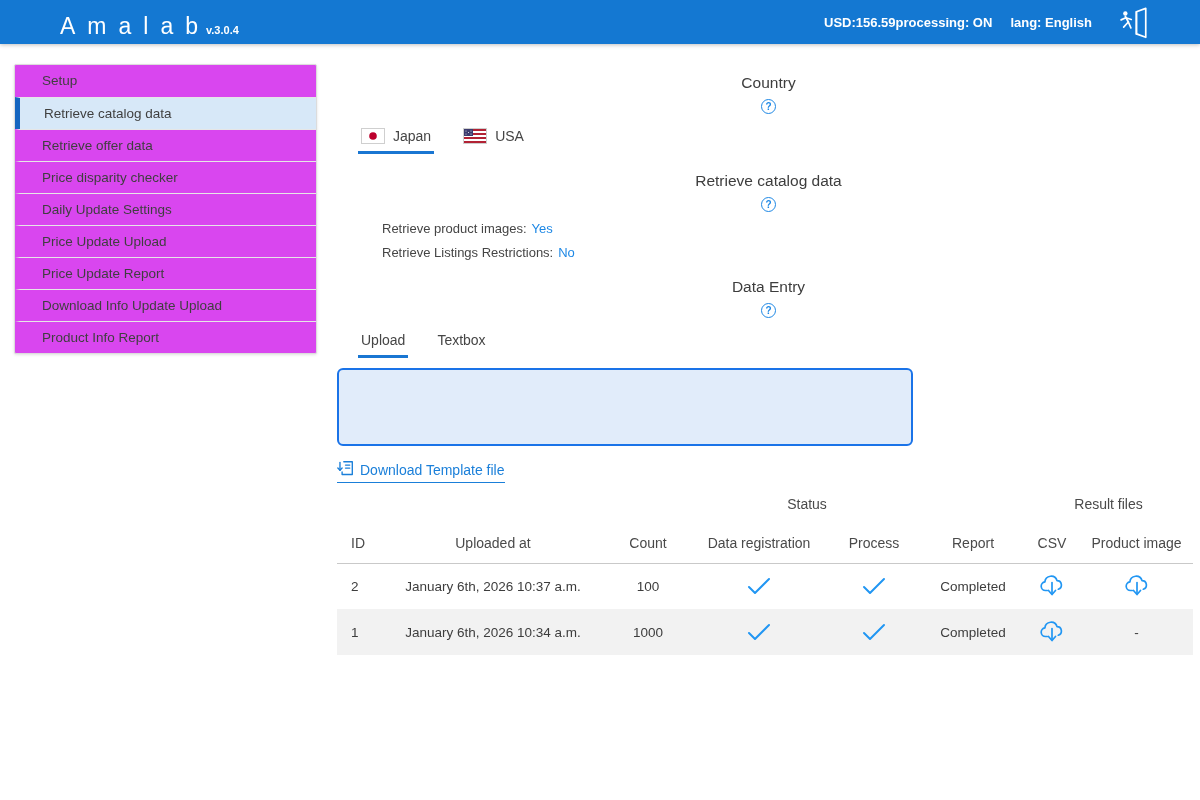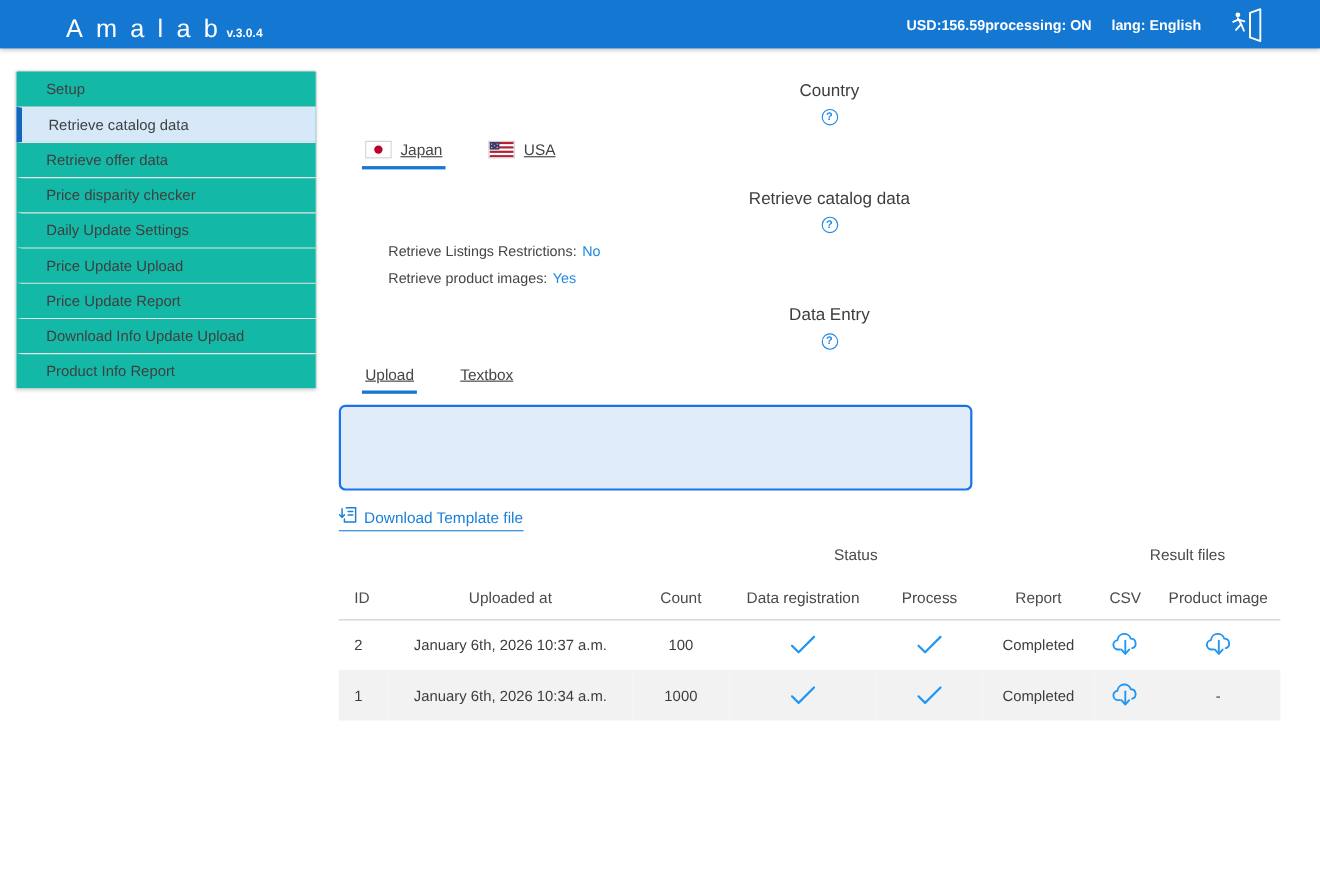--- a/index.html
+++ b/index.html
@@ -28,42 +28,42 @@
   .logo-wrap{margin-left:60px;display:flex;align-items:baseline;}
   .logo-text{font-size:23px;letter-spacing:12px;font-weight:400;}
   .logo-version{font-size:11px;font-weight:700;letter-spacing:0;margin-left:-4px;margin-top:20px;}
   .header-right{display:flex;align-items:center;margin-right:50px;font-size:13px;font-weight:700;}
   .header-right .lang{margin-left:18px;}
   .exit-btn{margin-left:24px;width:34px;height:36px;cursor:pointer;display:flex;align-items:center;}
   
   .layout{display:flex;align-items:flex-start;padding-top:20px;}
   
   .sidebar{
-    width:274px;margin-left:14px;background:#14b8a6;
+    width:303px;margin-left:14px;background:#d946ef;
     border:1px solid #dcdcdc;border-radius:2px;
     box-shadow:0 1px 3px rgba(0,0,0,0.12);
   }
   .side-item{
     height:32px;line-height:31px;font-size:13.5px;color:#3f3f3f;
     padding-left:22px;border-left:5px solid transparent;cursor:pointer;
   }
   .side-item + .side-item{border-top:1px solid var(--border-light);}
   .side-item.selected{
     background:var(--selected-bg);border-left:5px solid var(--selected-bar);
     padding-left:24px;
   }
   
   .main{margin-left:20px;flex:1;padding-top:10px;}
   .section-title{font-size:15.5px;color:var(--text-dark);display:flex;align-items:center;gap:7px;flex-direction:column;}
   .help-icon{
     width:15px;height:15px;border:1.5px solid var(--accent-blue);border-radius:50%;
     color:var(--accent-blue);font-size:10px;font-weight:700;line-height:13px;
     text-align:center;display:inline-block;cursor:pointer;
   }
-  .tab-row{display:flex;gap:36px;margin-top:12px;margin-left:21px;text-decoration:underline;}
+  .tab-row{display:flex;gap:26px;margin-top:12px;margin-left:21px;}
   .tab{
     display:flex;align-items:center;gap:8px;font-size:14px;color:#454545;
     padding:2px 3px 7px 3px;border-bottom:3px solid transparent;cursor:pointer;
   }
   .tab.selected{border-bottom:3px solid #1976d2;}
   .flag{display:block;border:1px solid #cfcfcf;}
   .flag svg{display:block;}
   .sub-settings{margin:9px 0 0 45px;}
   .sub-line{font-size:13px;color:#454545;margin-bottom:9px;}
   .sub-line .val{color:var(--accent-blue);margin-left:5px;}
@@ -168,24 +168,24 @@
       </div>
     </div>
 
     
     <div class="section-title gap-lg">
       <span>Retrieve catalog data</span>
       <span class="help-icon">?</span>
     </div>
     <div class="sub-settings">
       <div class="sub-line">
+        <span>Retrieve product images:</span><span class="val">Yes</span>
+      </div>
+      <div class="sub-line">
         <span>Retrieve Listings Restrictions:</span><span class="val">No</span>
-      </div>
-      <div class="sub-line">
-        <span>Retrieve product images:</span><span class="val">Yes</span>
       </div>
     </div>
 
     
     <div class="section-title gap-lg">
       <span>Data Entry</span>
       <span class="help-icon">?</span>
     </div>
     <div class="tab-row">
       <div class="tab selected">

